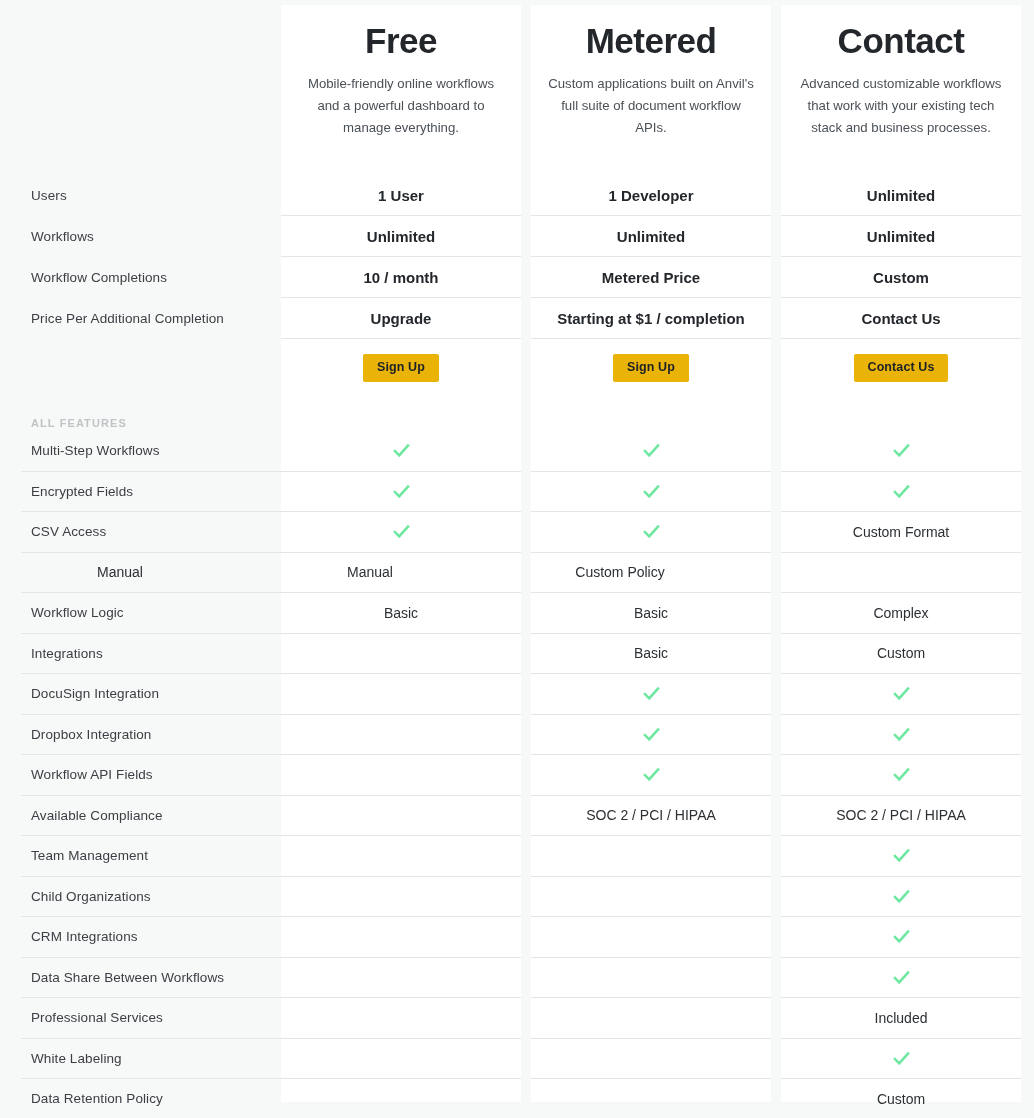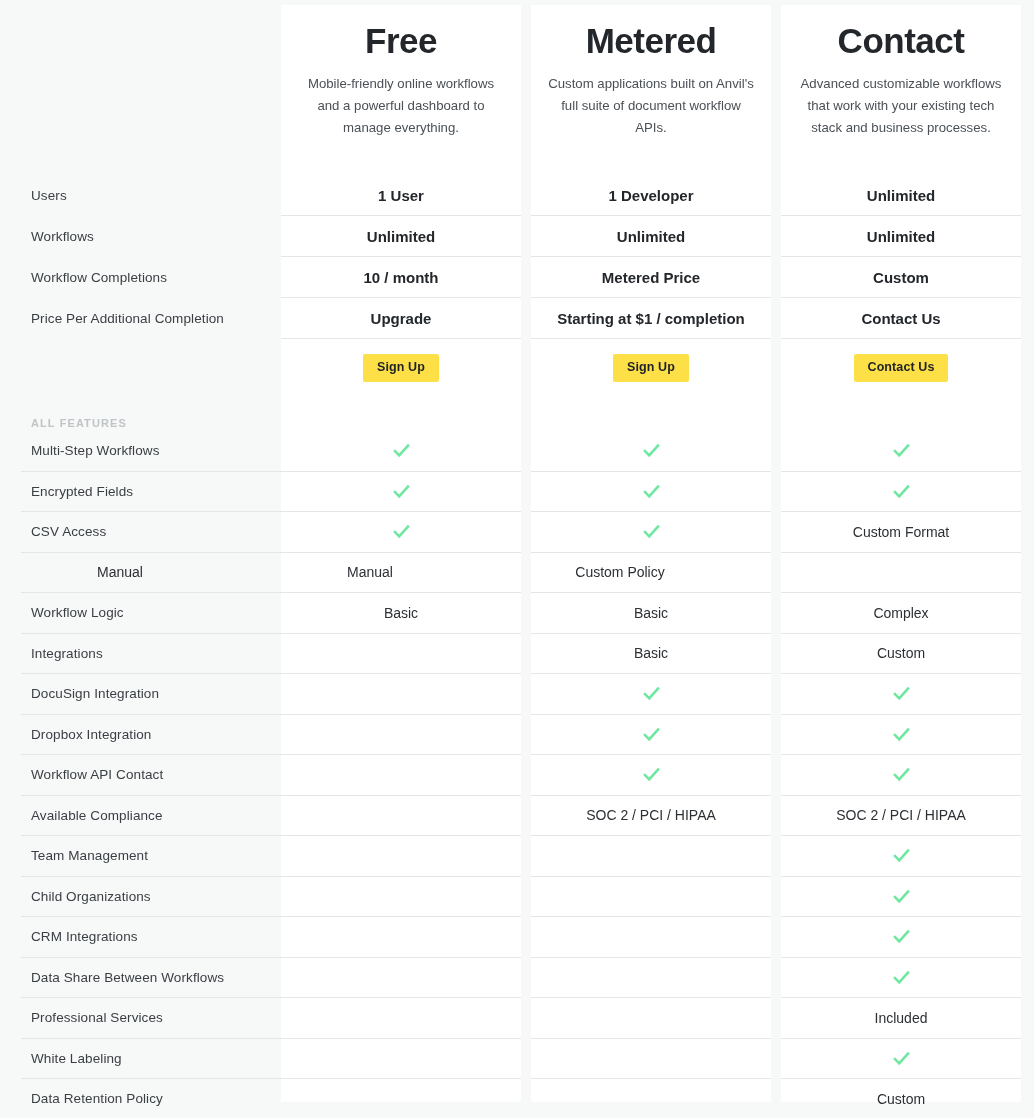--- a/index.html
+++ b/index.html
@@ -146,21 +146,21 @@
 
   
   .cta-row {
     height: 63px;
   }
   .cta-row .cell {
     align-items: flex-start;
     padding-top: 15px;
   }
   .btn {
-    background: #fde047;
+    background: #eab308;
     color: #1d2226;
     font-size: 12.5px;
     font-weight: bold;
     padding: 7px 14px 8px;
     border: none;
     border-radius: 2px;
     cursor: pointer;
     line-height: 13px;
     font-family: "Liberation Sans", sans-serif;
     letter-spacing: 0.1px;
@@ -579,21 +579,21 @@
       <div class="divider full">
         <div class="dspace"></div>
         <div class="dline"></div>
         <div class="dgap"></div>
         <div class="dline"></div>
         <div class="dgap"></div>
         <div class="dline"></div>
         <div class="dtail"></div>
       </div>
       <div class="row feat-row">
-        <div class="cell-label">Workflow API Contact</div>
+        <div class="cell-label">Workflow API Fields</div>
         <div class="cell"></div>
         <div class="gap"></div>
         <div class="cell">
           <span class="check">
             <svg width="19" height="19" viewBox="0 0 19 19" aria-hidden="true">
               <path d="M3 10.1 L7.2 14.3 L16 4.6" fill="none" stroke="#6ee7a0" stroke-width="2.6" stroke-linecap="square" stroke-linejoin="miter"></path>
             </svg>
           </span>
         </div>
         <div class="gap"></div>

